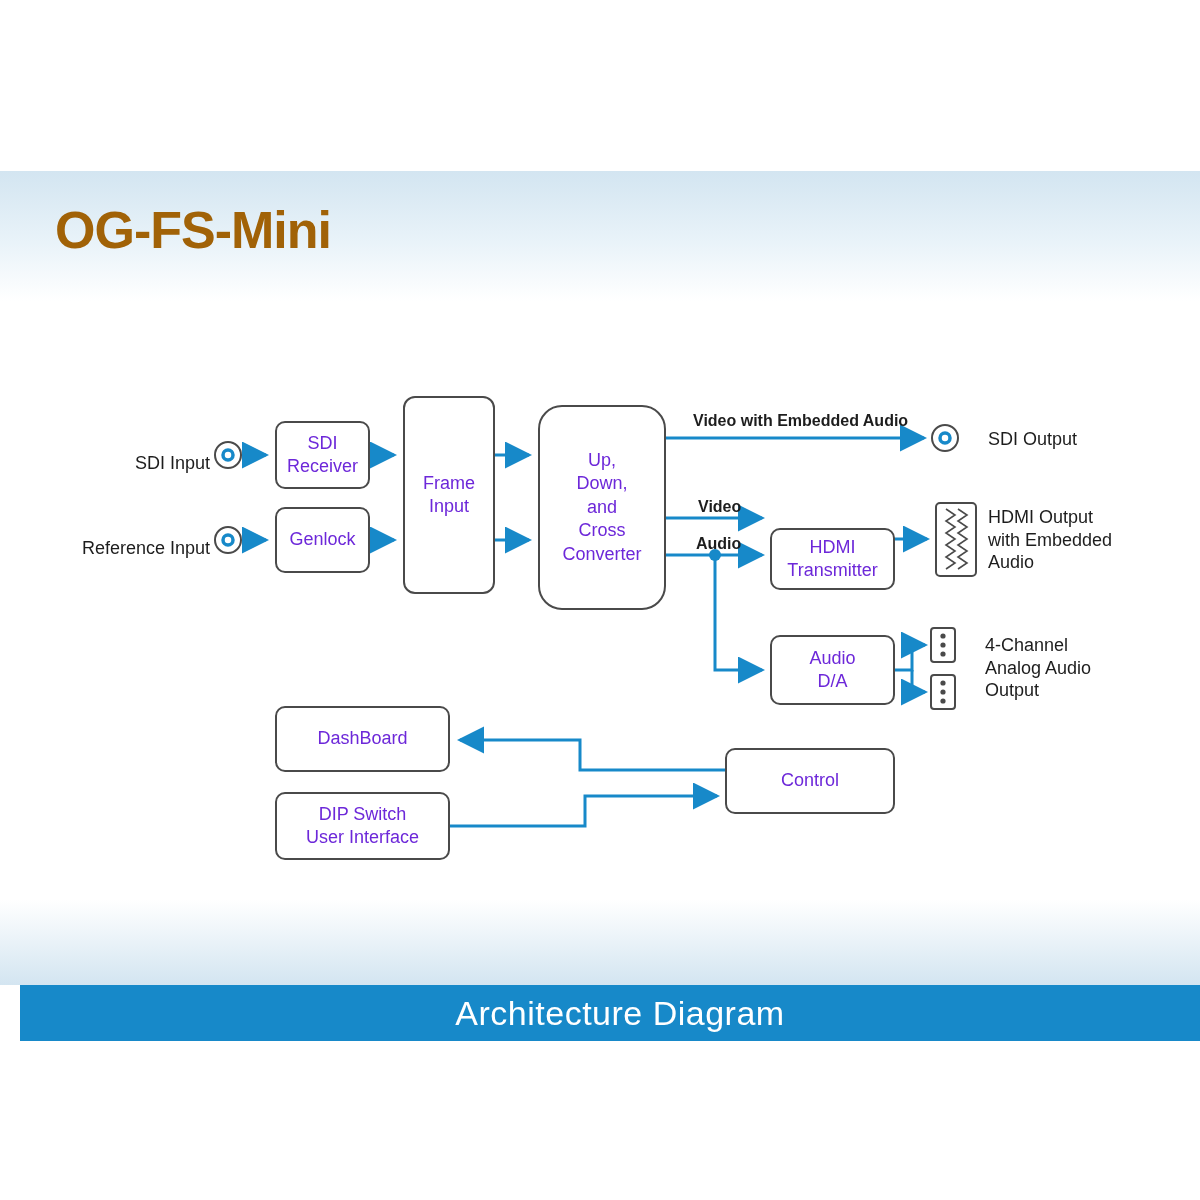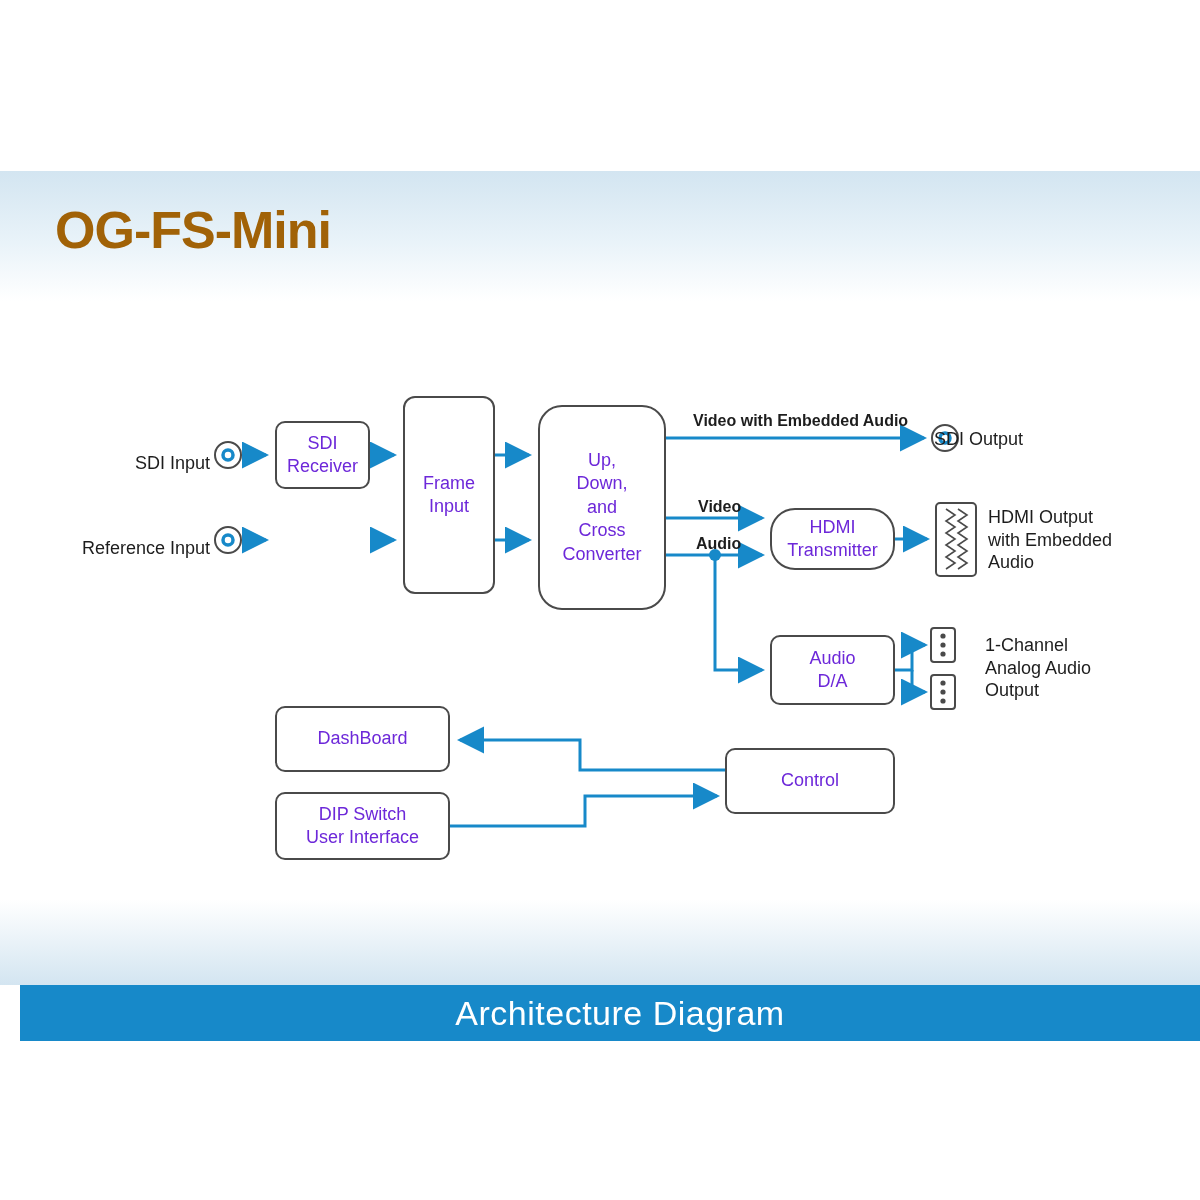--- a/index.html
+++ b/index.html
@@ -114,43 +114,44 @@
     <g>
       <rect x="931" y="675" width="24" height="34" rx="3" fill="#ffffff" stroke="#4a4a4a" stroke-width="2"></rect>
       <circle cx="943" cy="683" r="2.6" fill="#4a4a4a"></circle>
       <circle cx="943" cy="692" r="2.6" fill="#4a4a4a"></circle>
       <circle cx="943" cy="701" r="2.6" fill="#4a4a4a"></circle>
     </g>
   </svg>
 
   <div class="box" style="left:275px; top:421px; width:95px; height:68px;">SDI
 Receiver</div>
+  <div class="box" style="left:275px; top:507px; width:95px; height:66px;">Genlock</div>
   <div class="box" style="left:403px; top:396px; width:92px; height:198px; border-radius:12px;">Frame
 Input</div>
   <div class="box" style="left:538px; top:393px; width:128px; height:205px; border-radius:24px;margin-top:12px;">Up,
 Down,
 and
 Cross
 Converter</div>
-  <div class="box" style="left:770px; top:508px; width:125px; height:62px;border-radius:25px;">HDMI
+  <div class="box" style="left:770px; top:528px; width:125px; height:62px;">HDMI
 Transmitter</div>
   <div class="box" style="left:770px; top:635px; width:125px; height:70px;">Audio
 D/A</div>
   <div class="box" style="left:275px; top:706px; width:175px; height:66px;">DashBoard</div>
   <div class="box" style="left:275px; top:792px; width:175px; height:68px;">DIP Switch
 User Interface</div>
   <div class="box" style="left:725px; top:748px; width:170px; height:66px;">Control</div>
 
   <div class="lbl right-align" style="left:80px; top:444px; width:130px;">SDI Input</div>
   <div class="lbl right-align" style="left:50px; top:529px; width:160px;">Reference Input</div>
-  <div class="lbl" style="left:934px; top:428px;">SDI Output</div>
+  <div class="lbl" style="left:988px; top:428px;">SDI Output</div>
   <div class="lbl" style="left:988px; top:506px;">HDMI Output
 with Embedded
 Audio</div>
-  <div class="lbl" style="left:985px; top:634px;">1-Channel
+  <div class="lbl" style="left:985px; top:634px;">4-Channel
 Analog Audio
 Output</div>
 
   <div class="wire-lbl" style="left:693px; top:412px; width:200px; text-align:center;">Video with Embedded Audio</div>
   <div class="wire-lbl" style="left:698px; top:498px;">Video</div>
   <div class="wire-lbl" style="left:696px; top:535px;">Audio</div>
 
   <div class="band-bottom-fade"></div>
   <div class="footer-bar">
     <div class="footer-text">Architecture Diagram</div>

